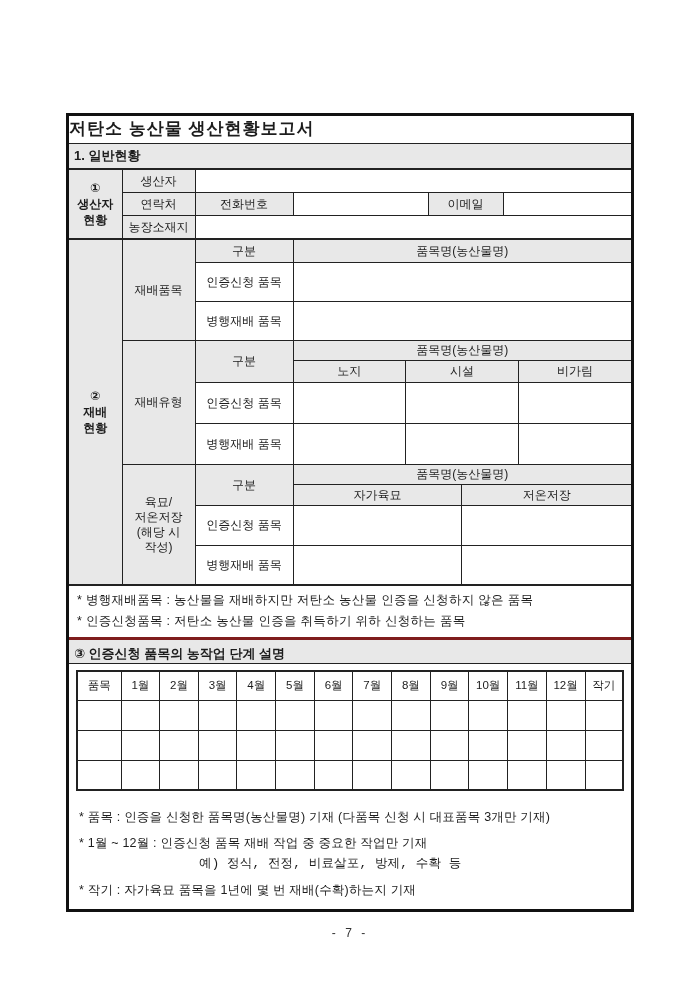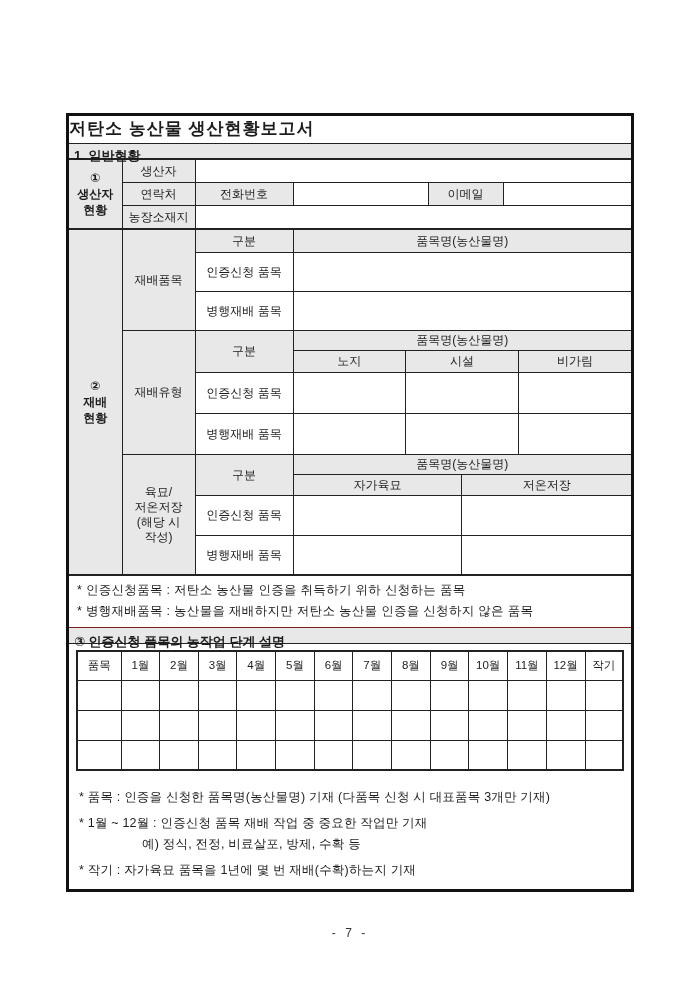--- a/index.html
+++ b/index.html
@@ -35,25 +35,25 @@
     font-weight: bold;
     font-size: 17px;
     letter-spacing: 1px;
     border-bottom: 1px solid #222;
   }
   .section-bar {
     background: #e8e8e8;
     font-weight: bold;
     font-size: 13px;
     padding: 3px 5px 2px 5px;
-    height: 15px;
+    height: 25px;
     line-height: 18px;
     border-bottom: 1px solid #222;
   }
-  .bar3 { border-top: 1px solid #7f1d1d; height: 17px; line-height: 21px; }
+  .bar3 { border-top: 3px solid #7f1d1d; height: 27px; line-height: 21px; }
   table { border-collapse: collapse; table-layout: fixed; width: 100%; }
   td {
     border: 1px solid #222;
     font-size: 12px;
     text-align: center;
     vertical-align: middle;
     padding: 1px 2px;
     overflow: hidden;
     background: #ffffff;
   }
@@ -74,21 +74,21 @@
   .months-tbl { border: 2px solid #222; }
   .months-tbl td { height: 30px; font-size: 11.5px; margin-left: 23px; }
   .months-tbl tr.hdr td { height: 29px; }
   .bottom-notes {
     padding: 6px 6px 8px 10px;
     font-size: 12.5px;
     letter-spacing: 0.2px;
   }
   .bn-line { line-height: 22px; margin-top: 4px; }
   .bn-line.first { margin-top: 2px; }
-  .bn-indent { margin-left: 63px; line-height: 21px; }
+  .bn-indent { margin-left: 120px; line-height: 21px; font-family: Liberation Mono, monospace; }
   .footer {
     position: absolute;
     left: 0;
     top: 926px;
     width: 100%;
     text-align: center;
     font-size: 12px;
     letter-spacing: 3px;
     color: #333;
   }
@@ -222,22 +222,22 @@
       </tr>
       <tr>
         <td style="height:39px">병행재배 품목</td>
         <td colspan="3"></td>
         <td colspan="3"></td>
       </tr>
     </tbody>
       </table>
 
     <div class="notes-cell">
+      <div>* 병행재배품목 : 농산물을 재배하지만 저탄소 농산물 인증을 신청하지 않은 품목</div>
       <div>* 인증신청품목 : 저탄소 농산물 인증을 취득하기 위하 신청하는 품목</div>
-      <div>* 병행재배품목 : 농산물을 재배하지만 저탄소 농산물 인증을 신청하지 않은 품목</div>
     </div>
 
     <div class="section-bar bar3">③ 인증신청 품목의 농작업 단계 설명</div>
 
     <div class="months-block">
       <table class="months-tbl">
         <colgroup>
           <col style="width:44px">
           <col>
             <col>

